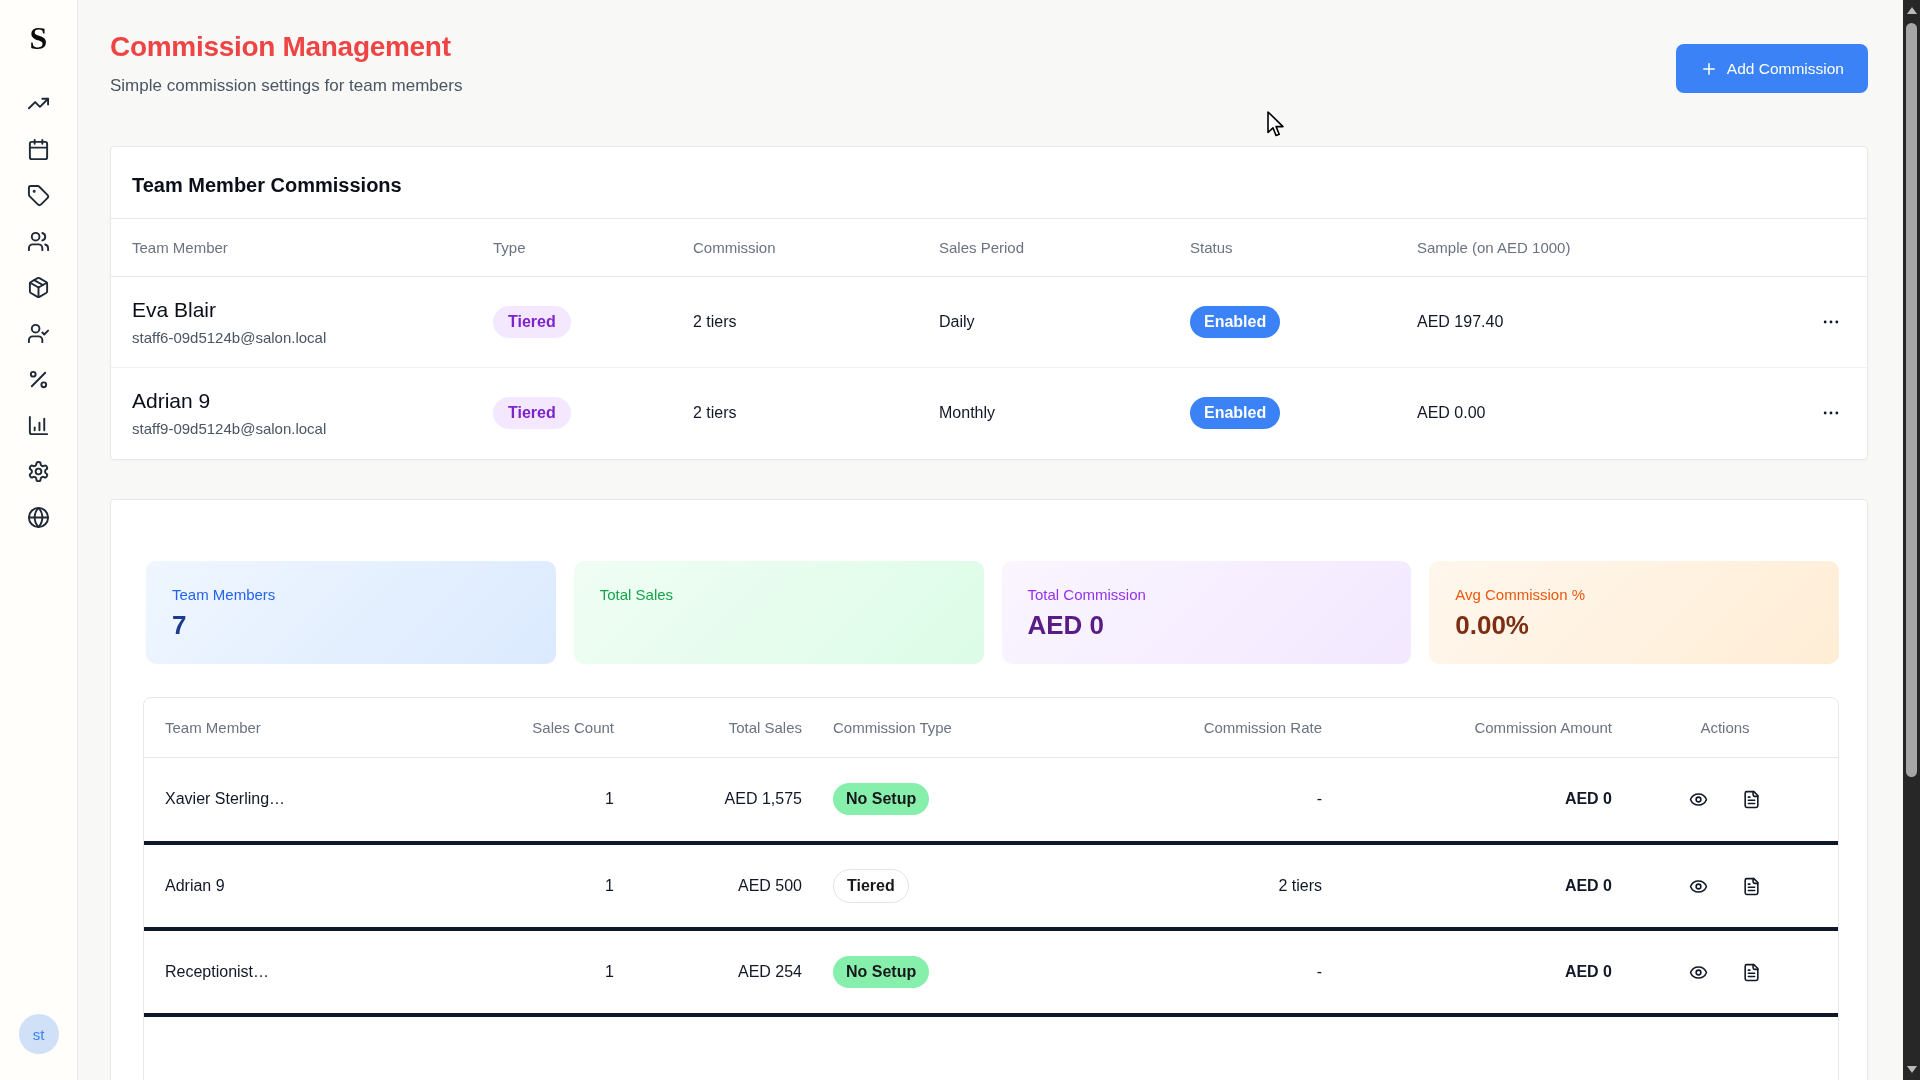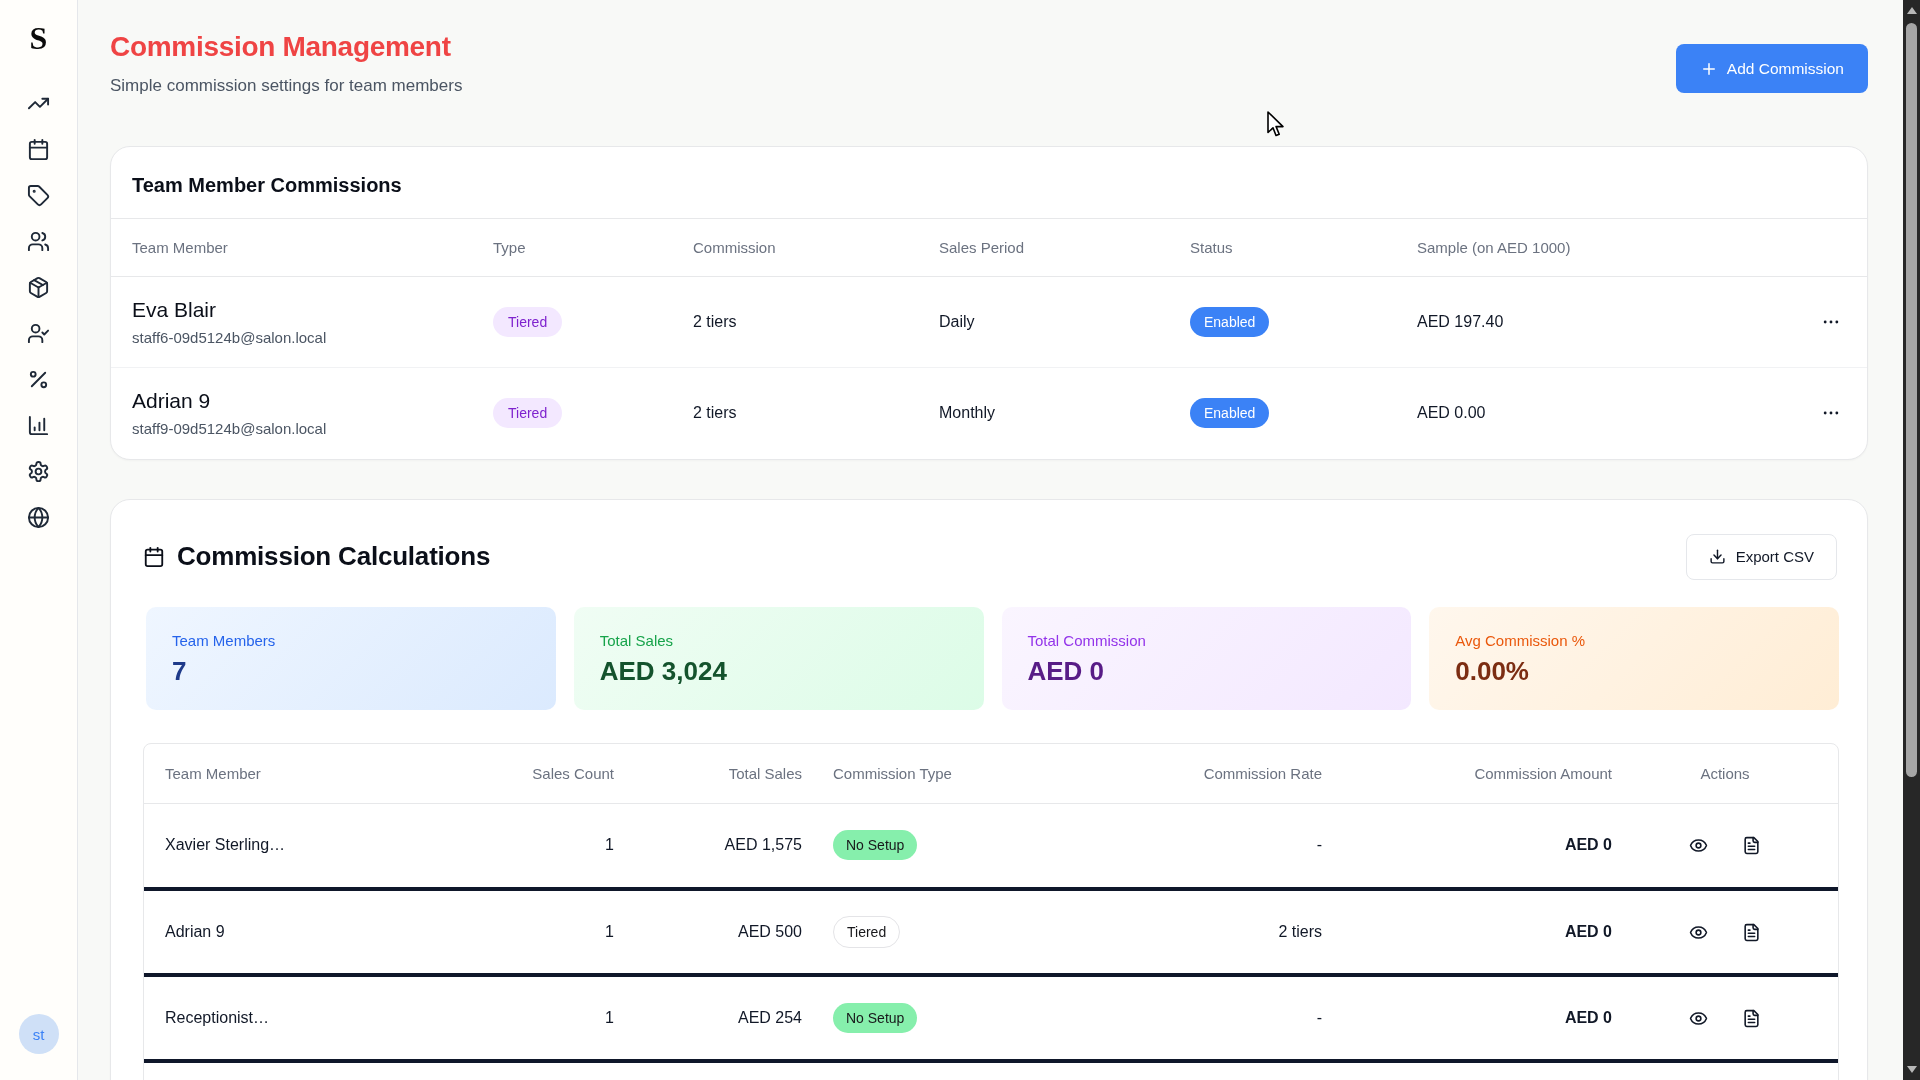--- a/index.html
+++ b/index.html
@@ -43,38 +43,38 @@
   .page-subtitle { margin-top:12px; font-size:17px; color:#4b5563; }
   .btn-primary {
     margin-top:14px; height:49px; padding:0 24px; border:none; border-radius:8px;
     background:#3b82f6; color:#ffffff; font-size:15.5px; font-family:inherit;
     display:flex; align-items:center; gap:9px; cursor:pointer;
   }
   .btn-primary svg { width:18px; height:18px; }
 
   
   .card {
-    background:#ffffff; border:1px solid #e7e8ea; border-radius:20px;
+    background:#ffffff; border:1px solid #e7e8ea; border-radius:4px;
     box-shadow:0 1px 2px rgba(0,0,0,0.03);
   }
   .card-commissions { margin-top:50px; }
   .card-commissions .card-title { padding:27px 21px 21px; font-size:20px; font-weight:700; color:#0b0f19; }
 
   table { border-collapse:collapse; width:100%; table-layout:fixed; }
   th { font-weight:400; color:#6b7280; font-size:15px; text-align:left; }
 
   
   .t1 th { padding:20px 0; border-top:1px solid #e7e8ea; border-bottom:1px solid #e7e8ea; }
   .t1 td { height:91px; border-bottom:1px solid #f1f2f4; font-size:16px; color:#111827; vertical-align:middle; }
   .t1 tr:last-child td { border-bottom:none; }
   .t1 .pad { padding-left:21px; }
   .member-name { font-size:21px; color:#0b0f19; }
   .member-email { margin-top:7px; font-size:15px; color:#4b5563; }
 
-  .badge { display:inline-block; border-radius:999px; font-weight:400; font-size:14px; line-height:1; }
+  .badge { display:inline-block; border-radius:999px; font-weight:700; font-size:16px; line-height:1; }
   .badge-purple { background:#f3e8ff; color:#7e22ce; padding:8px 15px; }
   .badge-blue   { background:#3b82f6; color:#ffffff; padding:8px 14px; }
   .badge-gray   { background:#86efac; color:#18181b; padding:8px 13px; }
   .badge-outline{ background:#ffffff; color:#18181b; padding:8px 13px; border:1px solid #e4e4e7; }
 
   .sample-val { color:#4b5563; }
   .dots-btn { background:none; border:none; color:#111827; cursor:pointer; padding:4px; }
   .dots-btn svg { width:20px; height:20px; }
   .cell-actions { text-align:right; padding-right:22px; }
 
@@ -286,48 +286,28 @@
                   <circle cx="19" cy="12" r="1.7"></circle>
                 </svg>
             </button>
           </td>
         </tr>
       </tbody>
     </table>
   </section>
 
   <section class="card card-calc">
-    <div class="calc-header">
-      <div class="calc-title-wrap">
-        <svg viewBox="0 0 24 24" fill="none" stroke="currentColor" stroke-width="2" stroke-linecap="round" stroke-linejoin="round">
-            <path d="M8 2v4"></path>
-            <path d="M16 2v4"></path>
-            <rect width="18" height="18" x="3" y="4" rx="2"></rect>
-            <path d="M3 10h18"></path>
-          </svg>
-        <h2 class="calc-title">Commission Calculations</h2>
-      </div>
-      <button class="btn-outline">
-        <svg viewBox="0 0 24 24" fill="none" stroke="currentColor" stroke-width="2" stroke-linecap="round" stroke-linejoin="round">
-            <path d="M21 15v4a2 2 0 0 1-2 2H5a2 2 0 0 1-2-2v-4"></path>
-            <polyline points="7 10 12 15 17 10"></polyline>
-            <line x1="12" x2="12" y1="15" y2="3"></line>
-          </svg>
-        <span>Export CSV</span>
-      </button>
-    </div>
 
     <div class="stats">
       <div class="stat stat-blue">
         <div class="stat-label">Team Members</div>
         <div class="stat-value">7</div>
       </div>
       <div class="stat stat-green">
         <div class="stat-label">Total Sales</div>
-        <div class="stat-value">AED 3,024</div>
       </div>
       <div class="stat stat-purple">
         <div class="stat-label">Total Commission</div>
         <div class="stat-value">AED 0</div>
       </div>
       <div class="stat stat-orange">
         <div class="stat-label">Avg Commission %</div>
         <div class="stat-value">0.00%</div>
       </div>
     </div>

